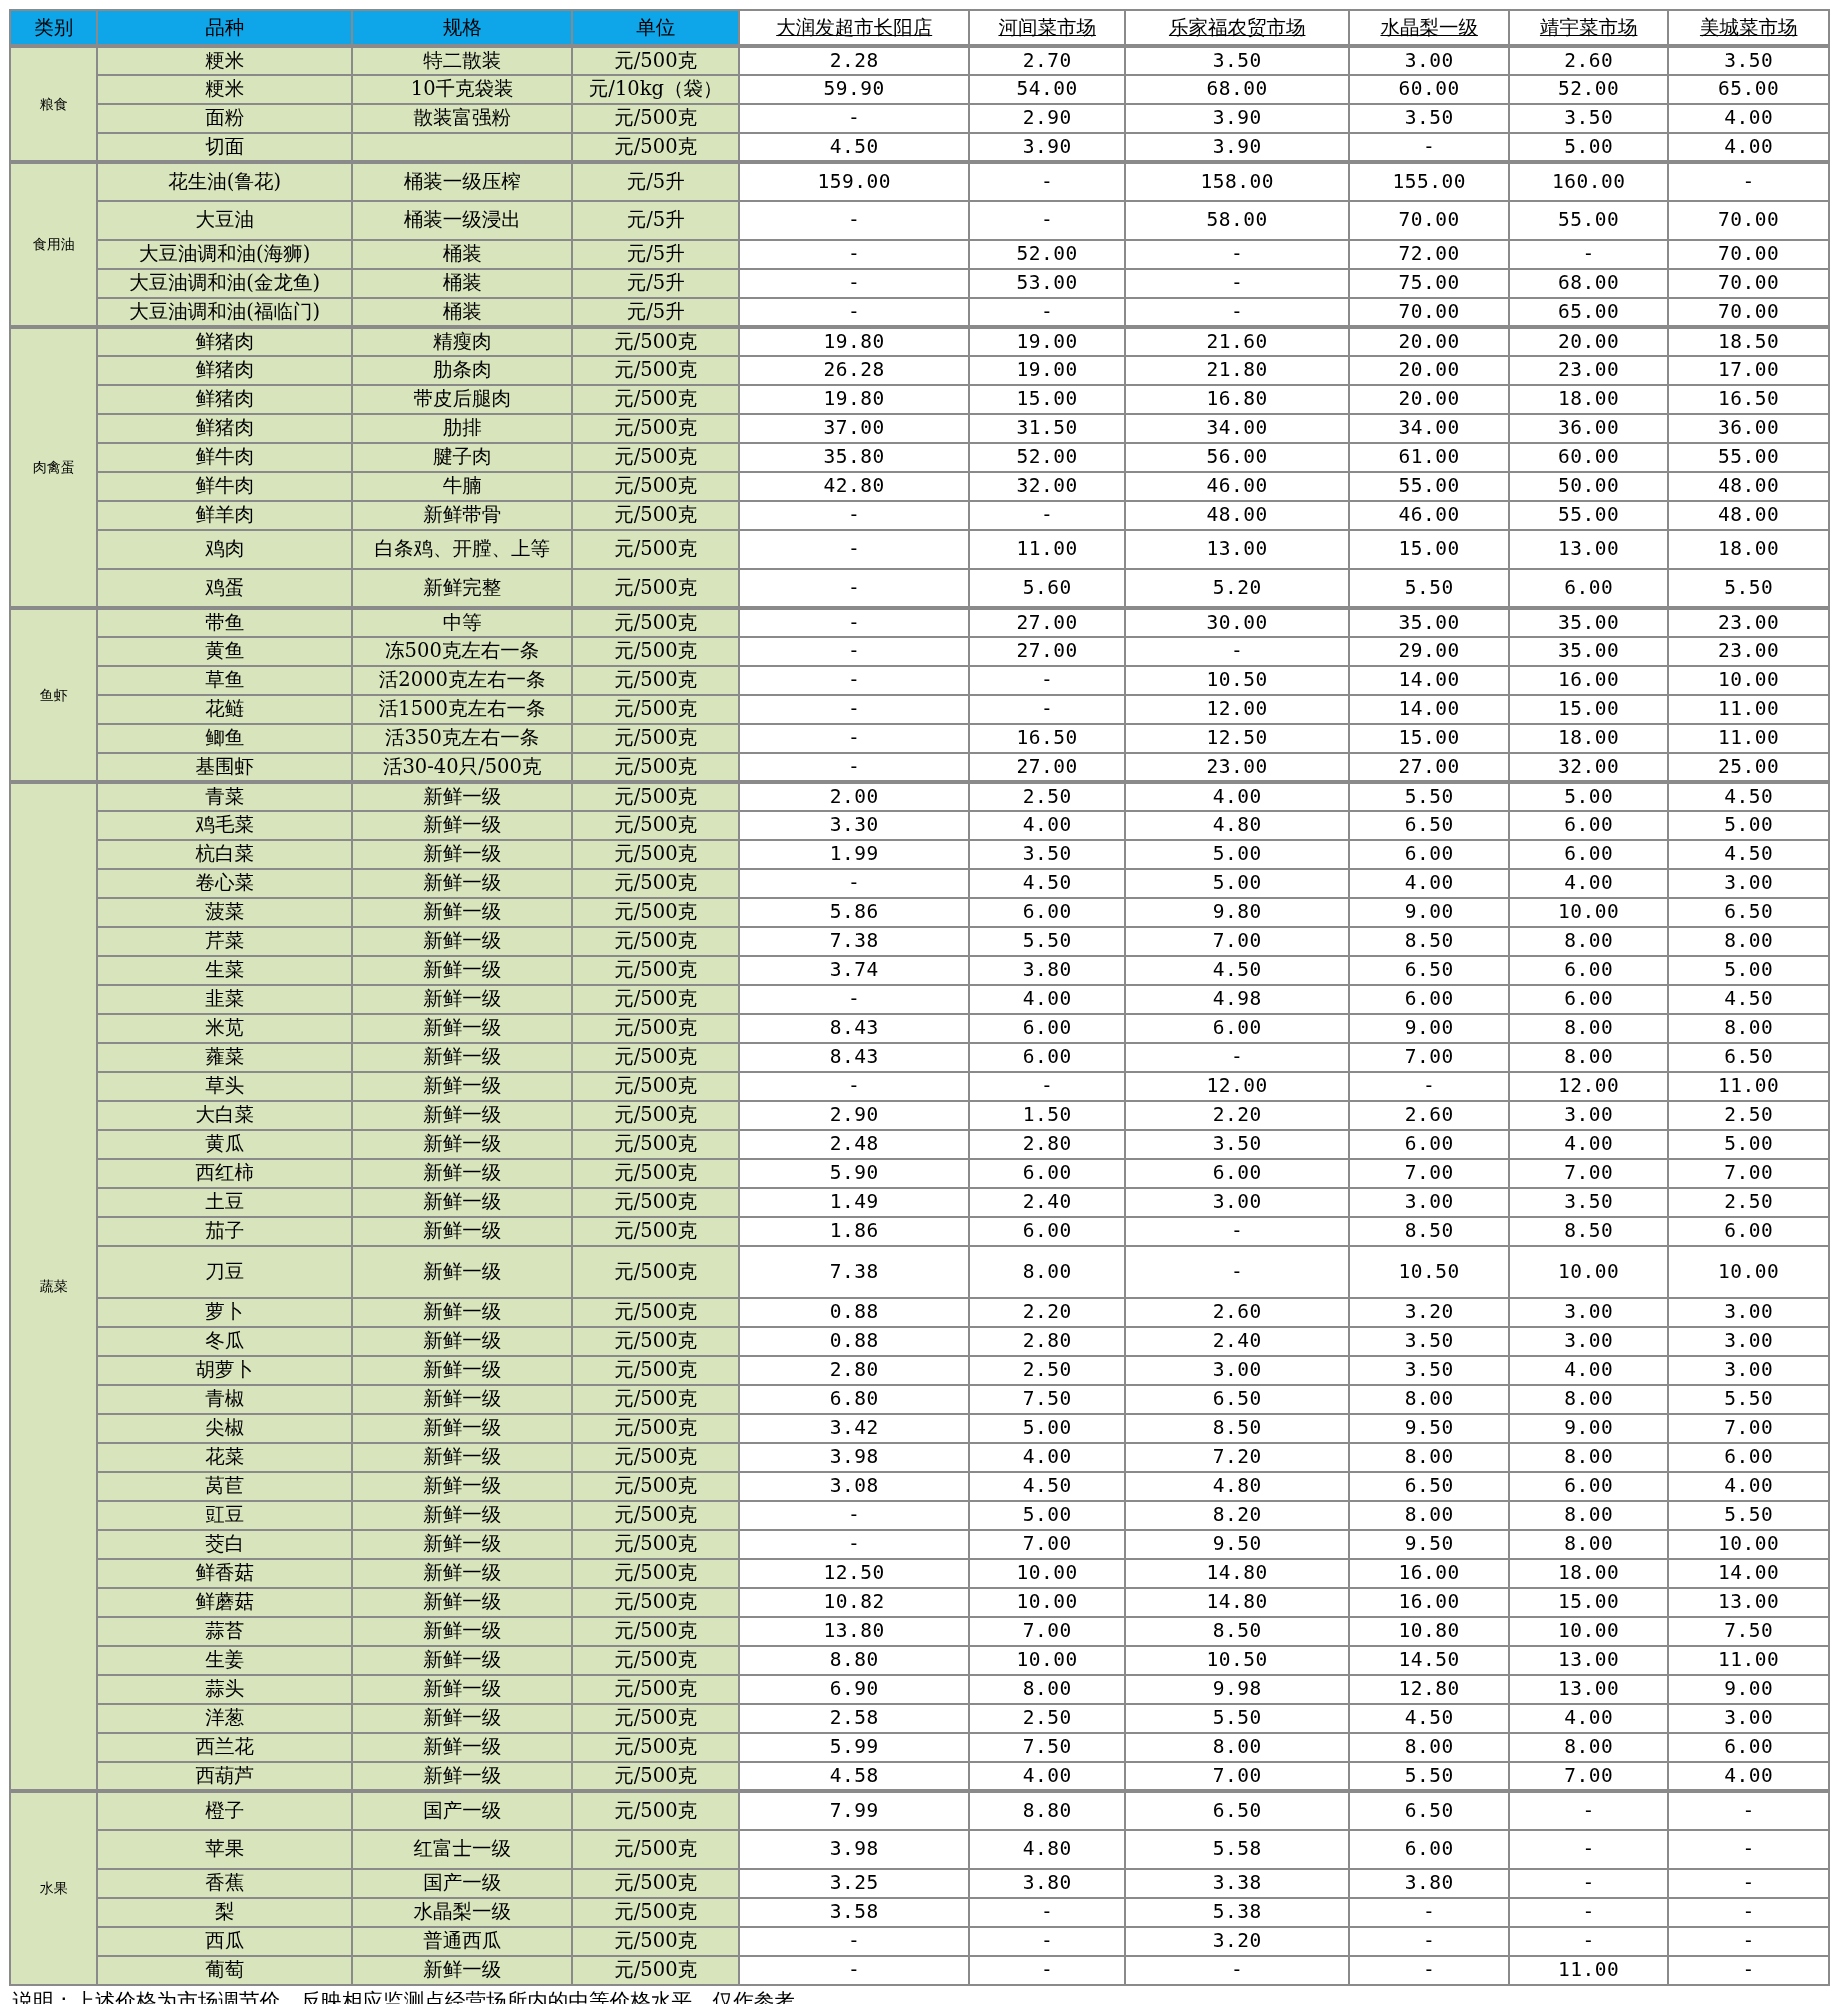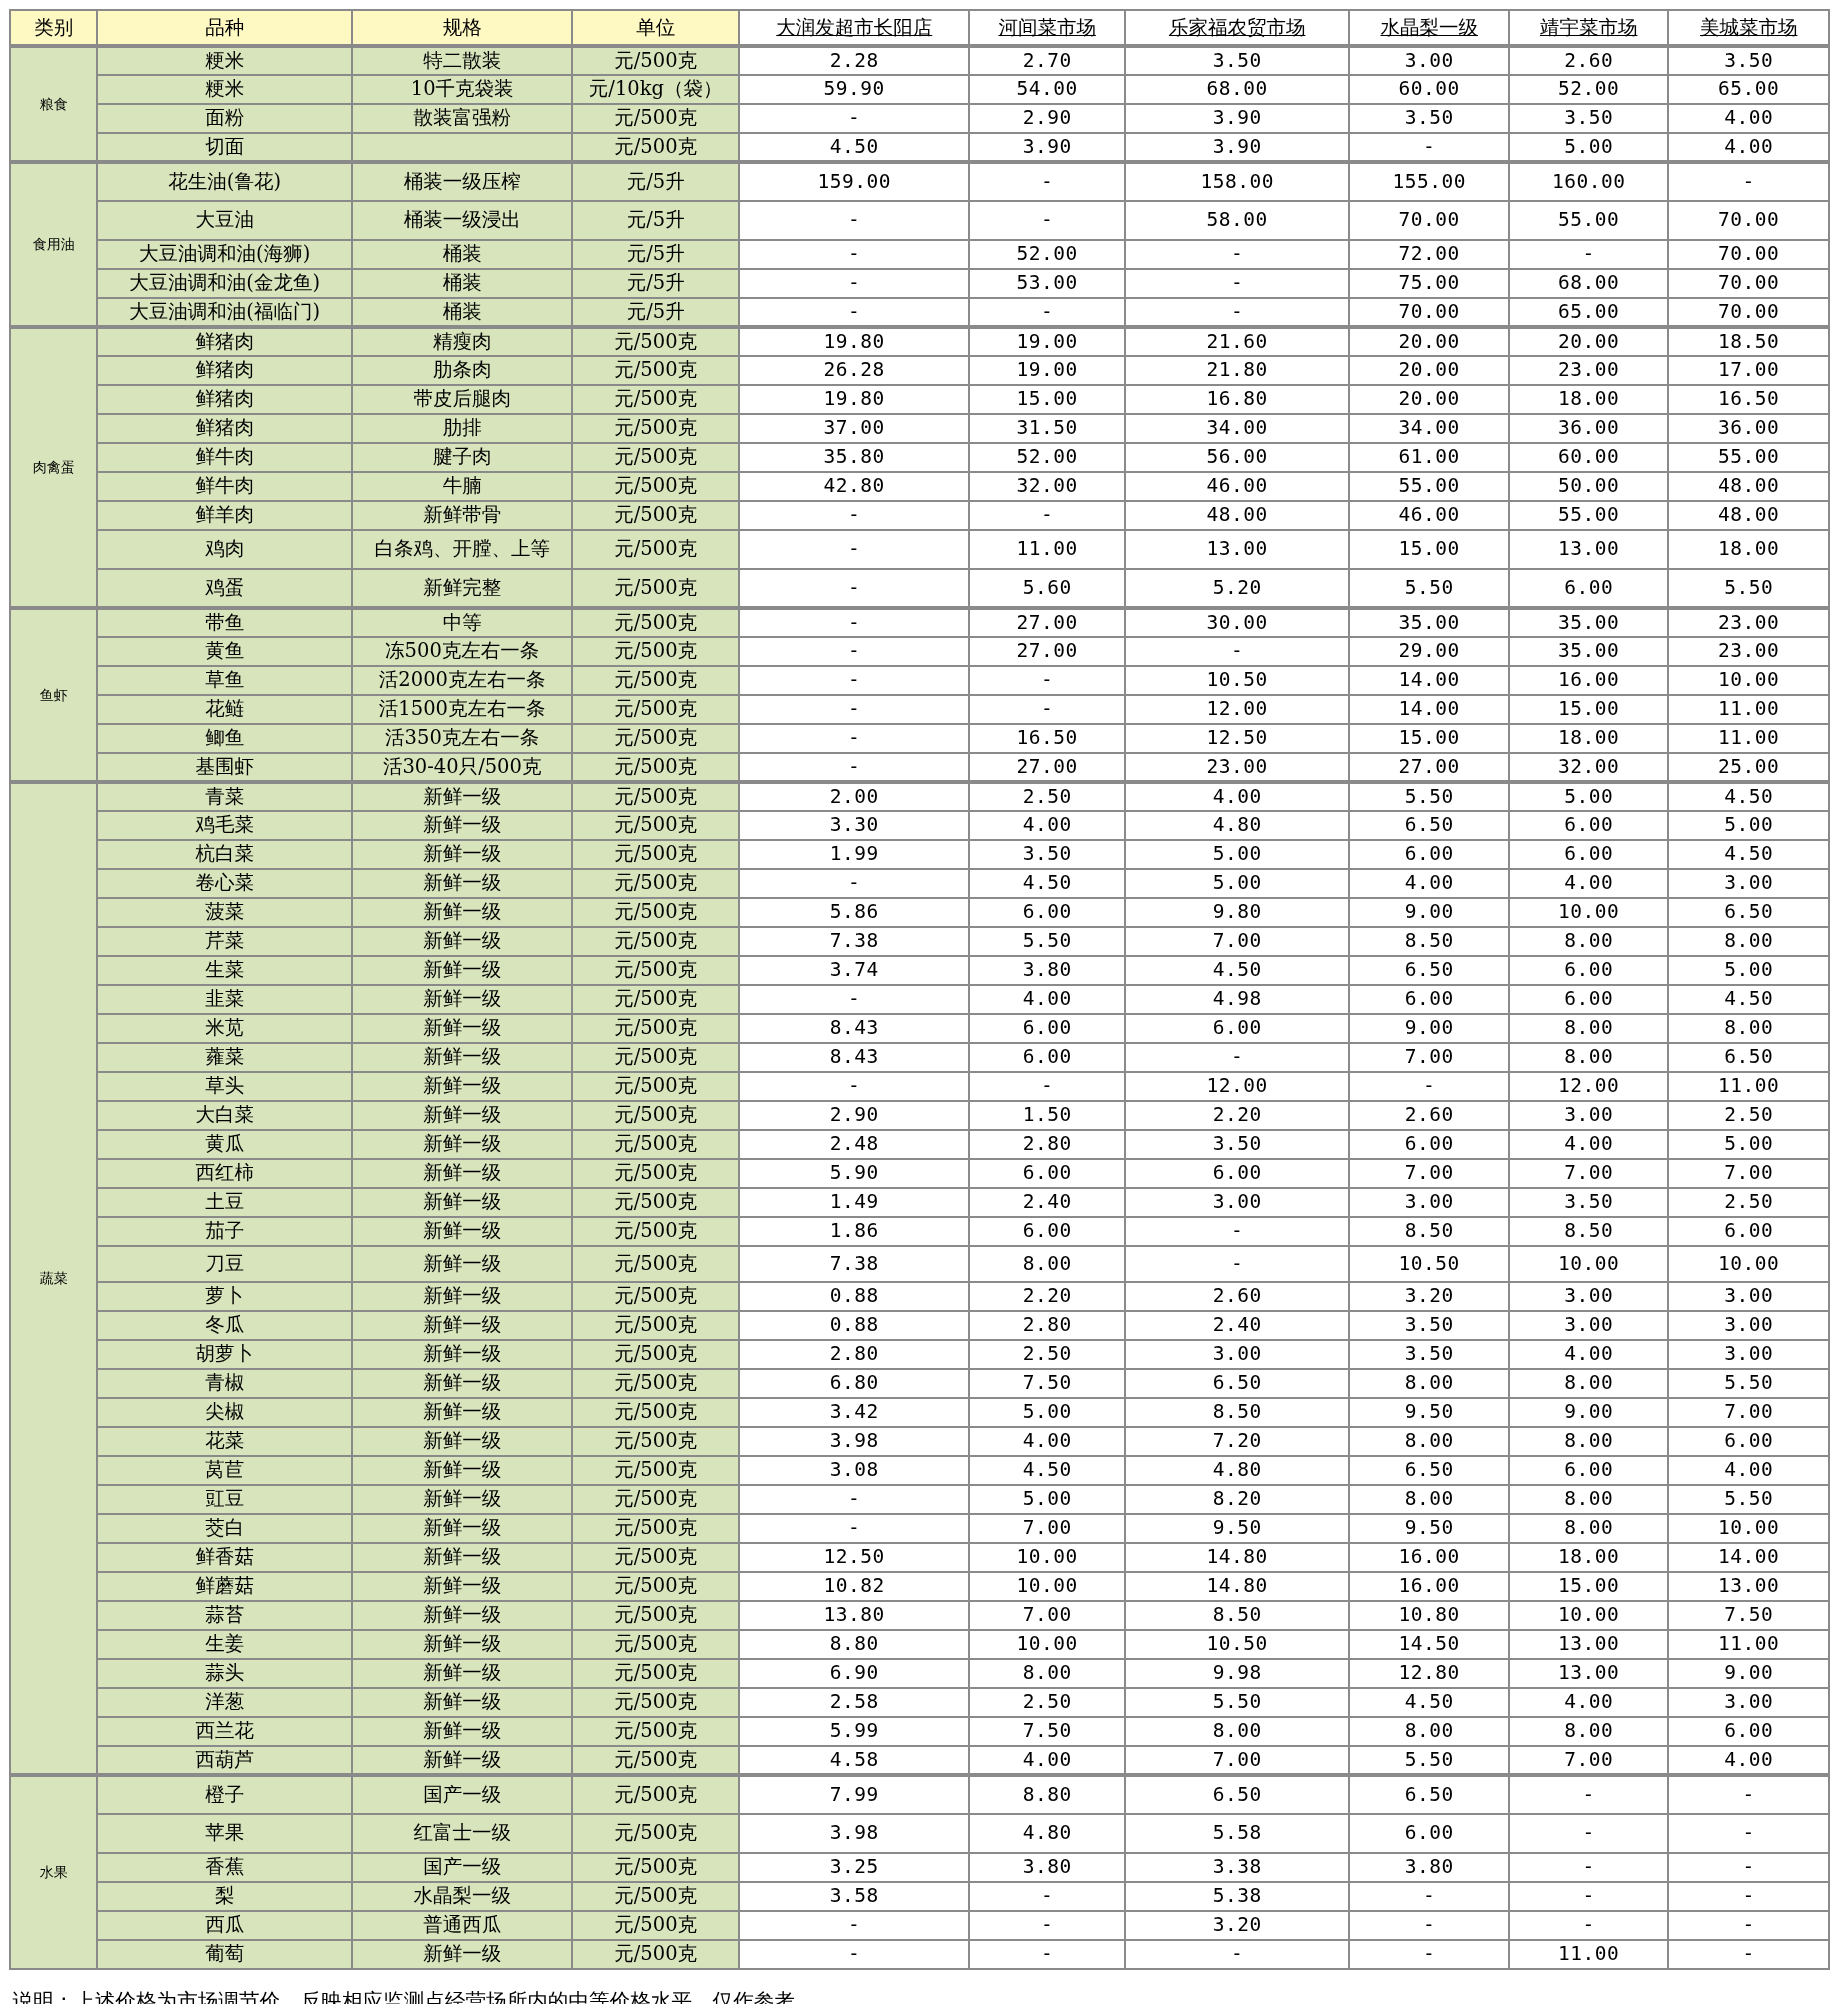--- a/index.html
+++ b/index.html
@@ -3,23 +3,23 @@
 <meta charset="utf-8">
 <style>
   html, body { margin:0; padding:0; background:#ffffff; }
   body { width:1839px; height:2005px; position:relative; overflow:hidden;
          font-family:"DejaVu Serif", "Liberation Serif", serif; color:#000; }
   #sheet { position:absolute; left:9.2px; top:9.2px; width:1818px; }
   table { border-collapse:collapse; table-layout:fixed; width:1818px; }
   td, th { border:2.2px solid #8a8a8a; text-align:center; vertical-align:middle;
            padding:0; font-weight:normal; font-size:19.5px; line-height:1; overflow:hidden; white-space:nowrap; }
   tr { height:29px; }
-  tr.tall { height:36px; }
+  tr.tall { height:52px; }
   tr.xtall { height:39px; }
-  th { height:32.5px; background:#fef9c3; font-size:19.5px; }
+  th { height:32.5px; background:#0ea5e9; font-size:19.5px; }
   th.mkt { background:#ffffff;text-decoration:underline; }
   td.cat, td.name, td.spec, td.unit { background:#d8e4bc; }
   td.cat { font-size:14px; }
   td.val { background:#ffffff; font-family:"DejaVu Sans Mono", "Liberation Mono", monospace; font-size:19.5px; letter-spacing:0.5px; }
   tr.groupstart td { border-top-width:4.3px; }
   #note { position:absolute; left:9.2px; width:1818px; height:28px; font-size:20.6px;
           line-height:28px; padding-left:3.2px; box-sizing:border-box; background:#fff; }
 </style>
 </head>
 <body>

